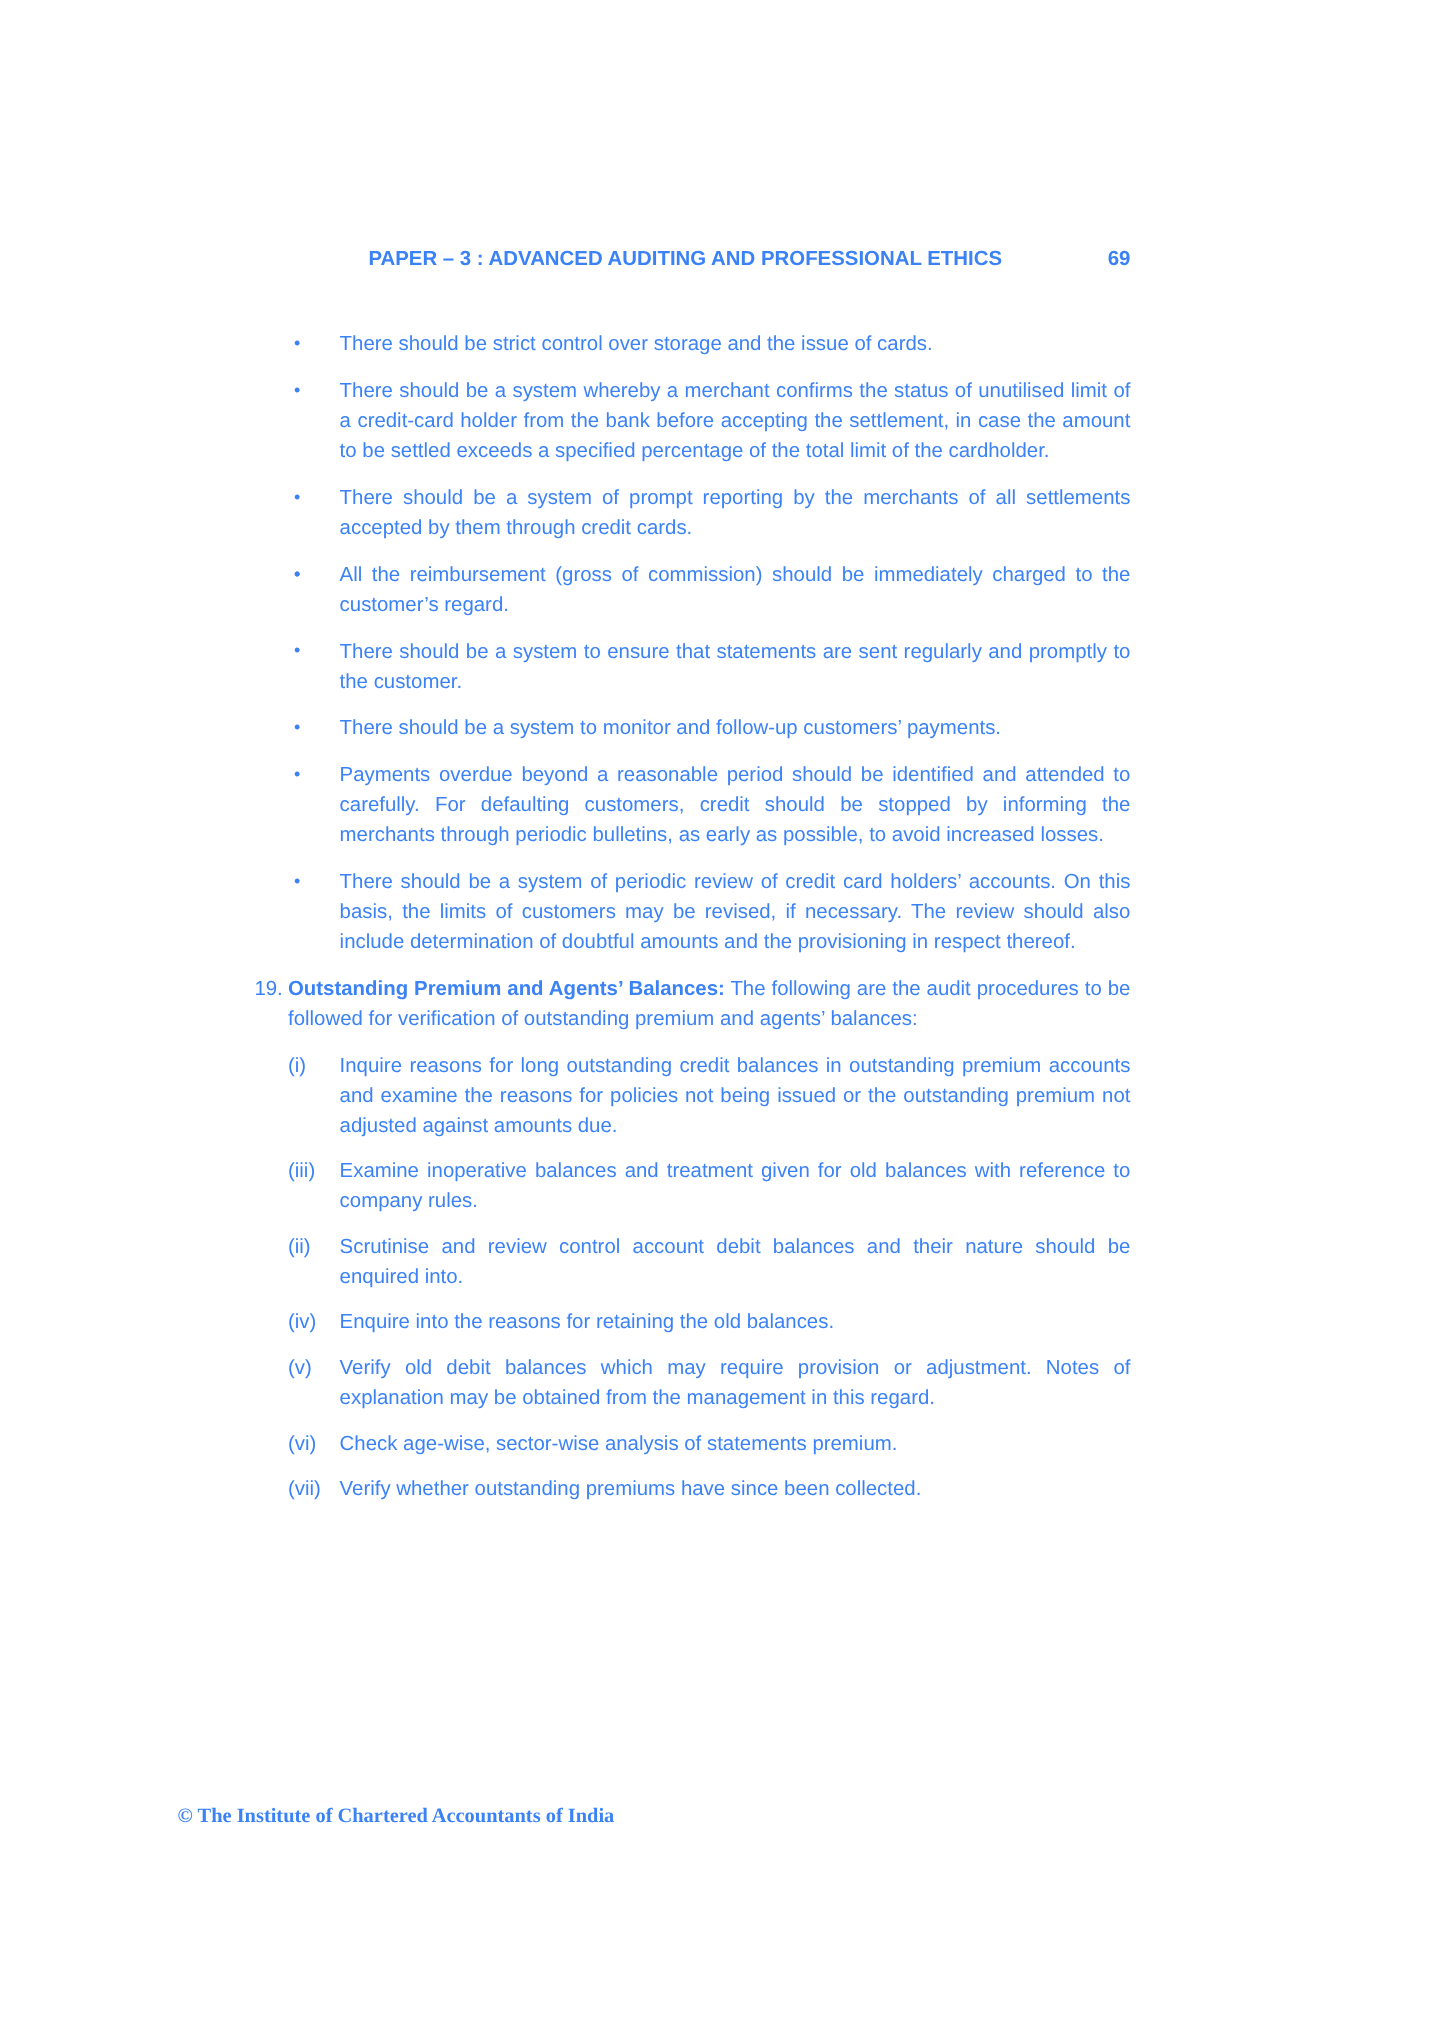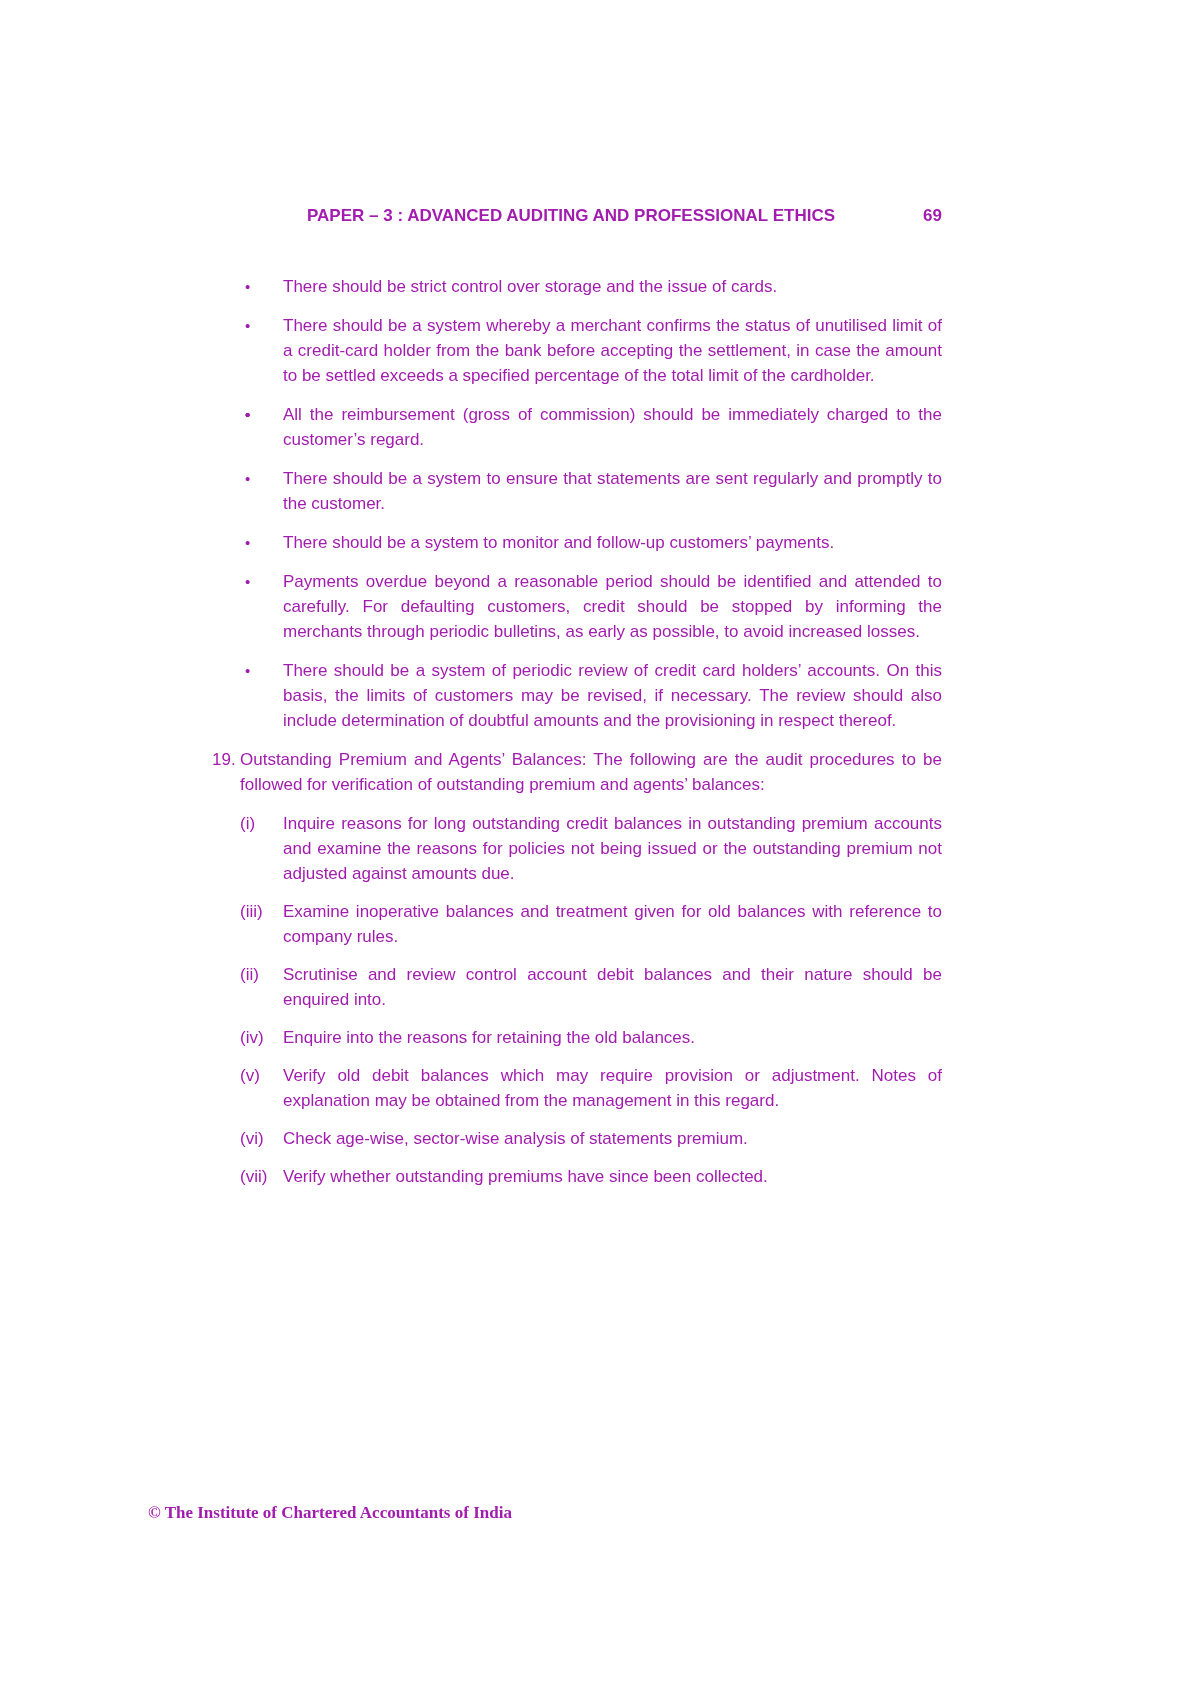--- a/index.html
+++ b/index.html
@@ -2,21 +2,21 @@
 <html><head>
 <meta charset="utf-8">
 <style>
   * { box-sizing: border-box; }
   html, body { margin: 0; padding: 0; background: #ffffff; }
   .page {
     position: relative;
     width: 1191px;
     height: 1684px;
     background: #ffffff;
-    color: #a21caf;
+    color: #3b82f6;
     font-family: "Liberation Sans", sans-serif;
     font-size: 17px;
     line-height: 25px;
     overflow: hidden;
   }
   .content {
     position: absolute;
     left: 200px;
     top: 203px;
     width: 742px;
@@ -51,21 +51,21 @@
     padding-left: 40px;
     margin-bottom: 14px;
     text-align: justify;
   }
   .num-item .marker {
     position: absolute;
     left: 12px;
     top: 0;
     font-weight: normal;
   }
-  .num-item .bold-label { font-weight: normal; }
+  .num-item .bold-label { font-weight: bold; }
   .sub-item {
     position: relative;
     padding-left: 83px;
     margin-bottom: 13px;
     text-align: justify;
   }
   .sub-item .marker {
     position: absolute;
     left: 40px;
     top: 0;
@@ -94,20 +94,21 @@
       <div class="bullet-item">
         <span class="marker">•</span>
         <span>There should be strict control over storage and the issue of cards.</span>
       </div>
       <div class="bullet-item">
         <span class="marker">•</span>
         <span>There should be a system whereby a merchant confirms the status of unutilised limit of a credit-card holder from the bank before accepting the settlement, in case the amount to be settled exceeds a specified percentage of the total limit of the cardholder.</span>
       </div>
       <div class="bullet-item">
         <span class="marker">•</span>
+        <span>There should be a system of prompt reporting by the merchants of all settlements accepted by them through credit cards.</span>
       </div>
       <div class="bullet-item">
         <span class="marker">•</span>
       </div>
       <div class="bullet-item">
         <span class="marker">•</span>
         <span>All the reimbursement (gross of commission) should be immediately charged to the customer’s regard.</span>
       </div>
       <div class="bullet-item">
         <span class="marker">•</span>

